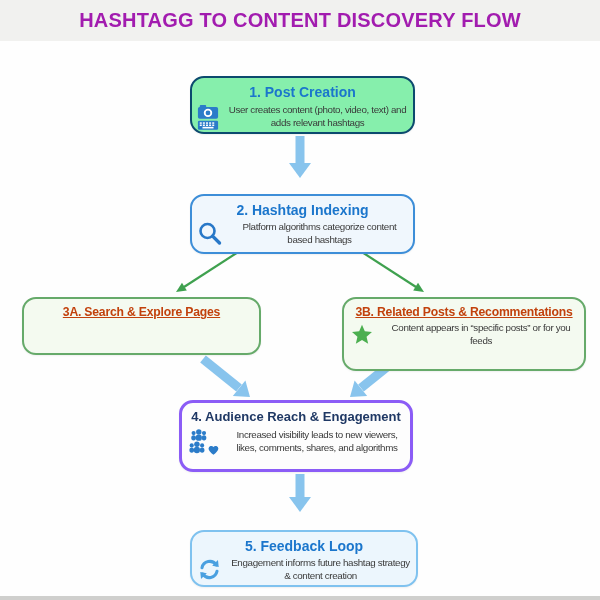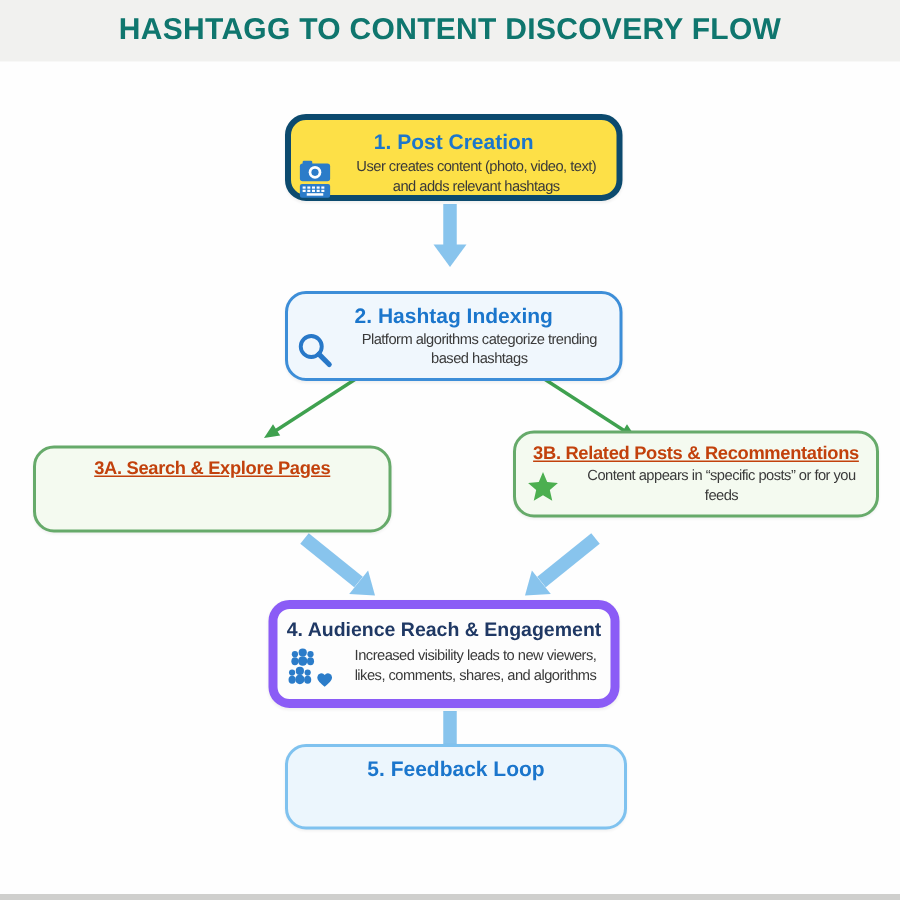--- a/index.html
+++ b/index.html
@@ -1,50 +1,50 @@
 <!DOCTYPE html>
 <html><head>
 <meta charset="utf-8">
 <style>
   html,body{margin:0;padding:0;}
   body{font-family:"Liberation Sans", sans-serif; background:#ffffff;}
   .canvas{position:relative; width:600px; height:600px; background:#fefefe; overflow:hidden;}
 
   .header{position:absolute; left:0; top:0; width:600px; height:41px; background:#f1f1ef;
           display:flex; align-items:center; justify-content:center;}
-  .page-title{font-size:20px; font-weight:bold; color:#0f766e; letter-spacing:.2px; margin:0;}
+  .page-title{font-size:20px; font-weight:bold; color:#a21caf; letter-spacing:.2px; margin:0;}
 
   .bottom-strip{position:absolute; left:0; bottom:0; width:600px; height:4px; background:#cfcfcd;}
 
   .arrow-layer{position:absolute; left:0; top:0; width:600px; height:600px; pointer-events:none;}
 
   .node{position:absolute; box-sizing:border-box; border-radius:14px;
         box-shadow:0 1px 2px rgba(0,0,0,.06);}
-  .node-blue{border:4px solid #0c4a6e; background:#fde047;}
+  .node-blue{border:2px solid #0c4a6e; background:#86efac;}
   .node-blue2{border:2px solid #3d8ed8; background:#f0f7fd;}
   .node-lblue{border:2px solid #7fc2ef; background:#ecf6fd;}
   .node-green{border:2px solid #66aa6a; background:#f4faf0;}
-  .node-navy{border:6px solid #8b5cf6; background:#fdfdfd;}
+  .node-navy{border:3px solid #8b5cf6; background:#fdfdfd;}
 
   .node-title{text-align:center; font-weight:bold; margin:6px 4px 2px 4px; white-space:nowrap;}
   .t-blue{color:#1b76cc; font-size:14px;}
   .t-green{color:#c2410c; font-size:12.2px; letter-spacing:-.2px;text-decoration:underline;}
   .t-navy{color:#1f3864; font-size:13px;}
 
   .node-body{display:flex; align-items:center; gap:8px; padding:1px 5px 2px 5px;}
   .node-icon{flex:0 0 auto; display:flex; align-items:center; justify-content:center;}
   .node-desc{flex:1; text-align:center; color:#3a3a3a; font-size:9.8px;
              letter-spacing:-.35px; line-height:1.3;}
 
   .node-1{left:190px; top:76px;  width:225px; height:58px;}
   .node-2{left:190px; top:194px; width:225px; height:60px;}
   .node-3a{left:22px;  top:297px; width:239px; height:58px;}
-  .node-3b{left:342px; top:287px; width:244px; height:58px;}
+  .node-3b{left:342px; top:297px; width:244px; height:74px;}
   .node-4{left:179px; top:400px; width:234px; height:72px;}
-  .node-5{left:190px; top:496px; width:228px; height:57px;}
+  .node-5{left:190px; top:530px; width:228px; height:57px;}
 </style>
 </head>
 <body>
 
 <div class="canvas">
 
   <div class="header">
     <h1 class="page-title">HASHTAGG TO CONTENT DISCOVERY FLOW</h1>
   </div>
 
@@ -112,21 +112,21 @@
 
   <div class="node node-blue2 node-2">
     <div class="node-title t-blue">2. Hashtag Indexing</div>
     <div class="node-body">
       <span class="node-icon">
         <svg width="26" height="26" viewBox="0 0 26 26">
           <circle cx="10.5" cy="10" r="7" fill="none" stroke="#2878c8" stroke-width="2.6"></circle>
           <line x1="15.6" y1="15.1" x2="22.5" y2="22" stroke="#2878c8" stroke-width="3.4" stroke-linecap="round"></line>
         </svg>
       </span>
-      <div class="node-desc">Platform algorithms categorize trending based hashtags</div>
+      <div class="node-desc">Platform algorithms categorize content based hashtags</div>
     </div>
   </div>
 
   <div class="node node-green node-3a">
     <div class="node-title t-green">3A. Search &amp; Explore Pages</div>
   </div>
 
   <div class="node node-green node-3b">
     <div class="node-title t-green">3B. Related Posts &amp; Recommentations</div>
     <div class="node-body">
@@ -160,16 +160,27 @@
             <path d="M28 28.5c-3-2.3-5.2-4.3-5.2-6.6a2.9 2.9 0 0 1 5.2-1.6 2.9 2.9 0 0 1 5.2 1.6c0 2.3-2.2 4.3-5.2 6.6z"></path>
           </g>
         </svg>
       </span>
       <div class="node-desc">Increased visibility leads to new viewers, likes, comments, shares, and algorithms</div>
     </div>
   </div>
 
   <div class="node node-lblue node-5">
     <div class="node-title t-blue">5. Feedback Loop</div>
+    <div class="node-body">
+      <span class="node-icon">
+        <svg width="25" height="25" viewBox="0 0 26 26">
+          <path d="M5.2 11.2 A8.2 8.2 0 0 1 20 8.2" fill="none" stroke="#4aa0e0" stroke-width="3.2" stroke-linecap="round"></path>
+          <polygon points="21.8,3.2 22.6,10.4 15.8,9" fill="#4aa0e0"></polygon>
+          <path d="M20.8 14.8 A8.2 8.2 0 0 1 6 17.8" fill="none" stroke="#4aa0e0" stroke-width="3.2" stroke-linecap="round"></path>
+          <polygon points="4.2,22.8 3.4,15.6 10.2,17" fill="#4aa0e0"></polygon>
+        </svg>
+      </span>
+      <div class="node-desc">Engagement informs future hashtag strategy &amp; content creation</div>
+    </div>
   </div>
 
   <div class="bottom-strip"></div>
 </div>
 
 </body></html>

